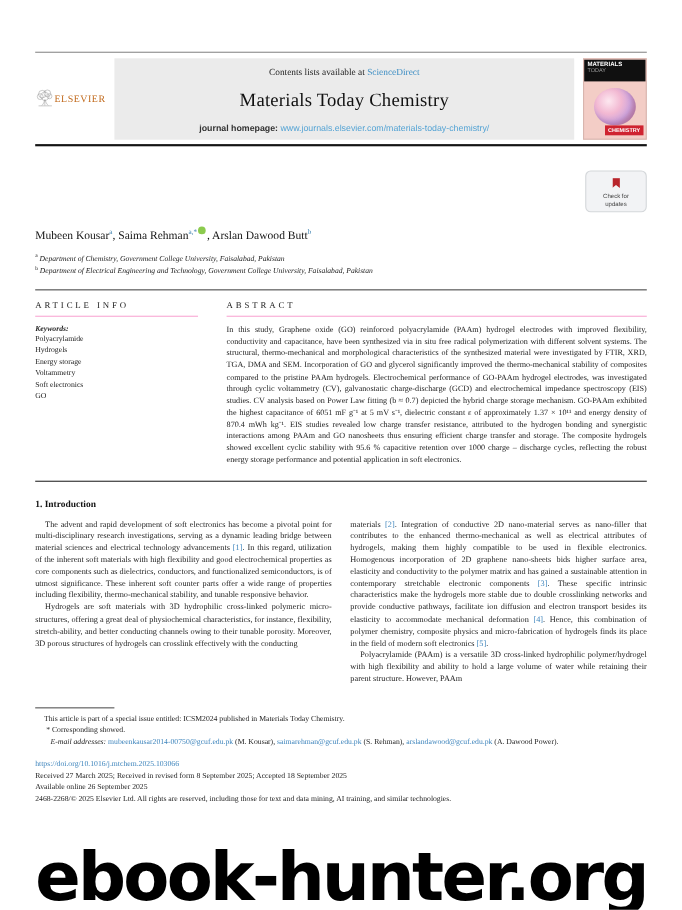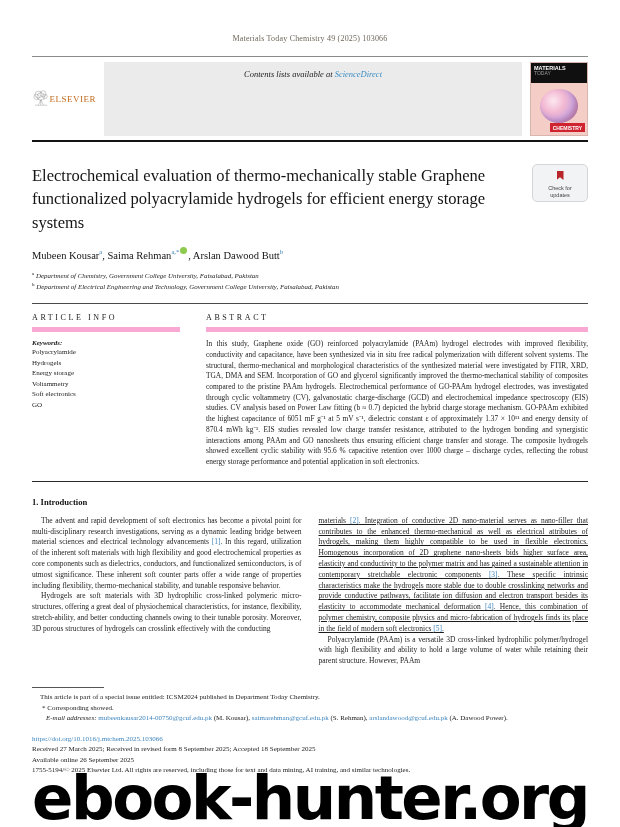--- a/index.html
+++ b/index.html
@@ -14,21 +14,21 @@
   .page { padding:34px 32px 0 32px; }
 
   
   .citation { text-align:center; font-size:8px; color:#6e6659; letter-spacing:.2px; }
 
   
   .band { margin-top:13px; border-top:1px solid #8a8a8a; border-bottom:2.5px solid #141414; padding:5px 0 4px 0; display:flex; align-items:stretch; }
   .logo-col { width:64px; display:flex; align-items:center; justify-content:flex-end; padding-bottom:2px; }
   .logo-col svg { display:block; }
   .elsevier-word { font-size:9px; letter-spacing:.5px; color:#c26b1e; font-family:"Liberation Serif",serif; margin-top:1px; }
-  .graybox { flex:1; background:#ebebeb; margin:0 8px; text-align:center; padding:7px 8px 6px 8px; display:flex; flex-direction:column; justify-content:space-between;font-style:italic; }
+  .graybox { flex:1; background:#ebebeb; margin:0 8px; text-align:center; padding:7px 8px 6px 8px; display:flex; flex-direction:column; justify-content:space-between; }
   .contents-line { font-size:8.5px; color:#222; }
   .contents-line .sd { color:#3d8ec4; }
   .journal-name { font-size:17px; color:#111; letter-spacing:.2px; }
   .homepage-line { font-size:8px; font-family:"Liberation Sans",sans-serif; font-weight:bold; color:#333; }
   .homepage-line .url { color:#54a3d4; font-weight:normal; }
   .cover { width:58px; height:74px; background:#f3cdc6; position:relative; border:1px solid #d8b5ae; overflow:hidden; }
   .cover-top { background:#101010; height:20px; padding:2px 3px; }
   .cover-brand1 { color:#fff; font-family:"Liberation Sans",sans-serif; font-weight:bold; font-size:5.5px; line-height:1.1; }
   .cover-brand2 { color:#9a9a9a; font-family:"Liberation Sans",sans-serif; font-size:5px; line-height:1.1; }
   .cover-sphere { width:38px; height:34px; border-radius:50%; margin:6px auto 0 auto;
@@ -50,53 +50,52 @@
   .orcid { display:inline-block; width:7px; height:7px; border-radius:50%; background:#8ccb4e; vertical-align:super; margin:0 1px; }
   .affils { margin-top:9px; font-size:6.9px; font-style:italic; color:#222; line-height:1.5; }
   .affils sup { font-size:5px; font-style:normal; }
 
   .rule-mid { margin-top:10px; border-top:1px solid #4a4a4a; }
 
   
   .info-grid { margin-top:9px; display:flex; gap:26px; }
   .info-left { width:148px; flex:none; }
   .info-right { flex:1; }
-  .sec-head { font-size:8px; letter-spacing:2.6px; color:#222; font-family:"Liberation Serif",serif; padding-bottom:5px; border-bottom:5px solid #f9a8d4; }
+  .sec-head { font-size:8px; letter-spacing:2.6px; color:#222; font-family:"Liberation Serif",serif; padding-bottom:5px; border-bottom:1px solid #f9a8d4; }
   .kw-label { margin-top:7px; font-size:7px; font-style:italic; color:#222;font-weight:bold; }
   .kw-item { font-size:7px; line-height:1.5; color:#222; }
   .abstract-text { margin-top:7px; font-size:7.4px; line-height:1.45; text-align:justify; color:#1c1c1c; }
 
   .rule-thick { margin-top:13px; border-top:1.5px solid #2a2a2a; }
 
   
   .intro-head { margin-top:15px; font-size:8.6px; font-weight:bold; color:#141414; }
   .cols { margin-top:9px; display:flex; gap:17px; }
   .col { flex:1; font-size:7.5px; line-height:1.44; text-align:justify; color:#1c1c1c; }
   .para { text-indent:9px; }
-  .para.noindent { text-indent:0;text-decoration:underline; }
+  .para.noindent { text-indent:0; }
   .reflink { color:#3d84bc; cursor:pointer; }
 
   
   .footnote { margin-top:20px; font-size:7px; line-height:1.5; color:#1c1c1c; }
   .fn-divider { width:72px; border-top:1px solid #555; margin-bottom:4px; }
   .fn-email-label { font-style:italic; }
   .email { color:#3d84bc; cursor:pointer; }
   .pub { margin-top:10px; font-size:7px; line-height:1.5; color:#1c1c1c; }
   .doi { color:#3d84bc; cursor:pointer; }
 
   
   .watermark { position:absolute; left:0; right:0; bottom:-6px; height:66px; overflow:hidden; text-align:center;
     font-family:"DejaVu Sans",sans-serif; font-weight:800; font-size:61px; letter-spacing:-2.5px; color:#000; line-height:1.0; white-space:nowrap; }
 </style>
 </head>
 <body>
 
 <div class="page">
 
-  <div class="citation">Materials Today Chemistry 49 (2025) 103066</div>
 
   <div class="band">
     <div class="logo-col">
       <svg width="46" height="44" viewBox="0 0 46 44">
         <g fill="none" stroke="#8a8a8a" stroke-width="1.1">
           <circle cx="17" cy="13" r="9"></circle>
           <circle cx="29" cy="11" r="8"></circle>
           <circle cx="23" cy="18" r="10"></circle>
           <circle cx="12" cy="19" r="7"></circle>
           <circle cx="34" cy="18" r="6"></circle>
@@ -106,34 +105,37 @@
           <path d="M8 41 L40 41"></path>
         </g>
       </svg>
       <div class="elsevier-word">ELSEVIER</div>
     </div>
 
     <div class="graybox">
       <div class="contents-line">
         <span>Contents lists available at </span><span class="sd">ScienceDirect</span>
       </div>
+      <div class="journal-name">Materials Today Chemistry</div>
+      <div class="homepage-line">
+        <span>journal homepage: </span><span class="url">www.journals.elsevier.com/materials-today-chemistry/</span>
+      </div>
     </div>
 
     <div class="cover">
       <div class="cover-top">
         <div class="cover-brand1">MATERIALS</div>
         <div class="cover-brand2">TODAY</div>
       </div>
       <div class="cover-sphere"></div>
       <div class="cover-badge">CHEMISTRY</div>
     </div>
   </div>
 
   <div class="title-row">
-    <h1 class="title" style="font-weight:normal;">Electrochemical evaluation of thermo-mechanically stable Graphene functionalized polyacrylamide hydrogels for efficient energy storage systems</h1>
     <div class="updates-badge">
       <div class="cross-circle">
           <div class="cross-book"></div>
         </div>
       <div class="updates-text">
         <div>Check for</div>
         <div>updates</div>
       </div>
     </div>
   </div>
@@ -176,29 +178,29 @@
       <div class="para">Hydrogels are soft materials with 3D hydrophilic cross-linked polymeric micro-structures, offering a great deal of physiochemical characteristics, for instance, flexibility, stretch-ability, and better conducting channels owing to their tunable porosity. Moreover, 3D porous structures of hydrogels can crosslink effectively with the conducting</div>
     </div>
     <div class="col">
       <div class="para noindent">materials <span class="reflink">[2]</span>. Integration of conductive 2D nano-material serves as nano-filler that contributes to the enhanced thermo-mechanical as well as electrical attributes of hydrogels, making them highly compatible to be used in flexible electronics. Homogenous incorporation of 2D graphene nano-sheets bids higher surface area, elasticity and conductivity to the polymer matrix and has gained a sustainable attention in contemporary stretchable electronic components <span class="reflink">[3]</span>. These specific intrinsic characteristics make the hydrogels more stable due to double crosslinking networks and provide conductive pathways, facilitate ion diffusion and electron transport besides its elasticity to accommodate mechanical deformation <span class="reflink">[4]</span>. Hence, this combination of polymer chemistry, composite physics and micro-fabrication of hydrogels finds its place in the field of modern soft electronics <span class="reflink">[5]</span>.</div>
       <div class="para">Polyacrylamide (PAAm) is a versatile 3D cross-linked hydrophilic polymer/hydrogel with high flexibility and ability to hold a large volume of water while retaining their parent structure. However, PAAm</div>
     </div>
   </div>
 
   <div class="footnote">
     <div class="fn-divider"></div>
-    <div style="text-indent:8px;">This article is part of a special issue entitled: ICSM2024 published in Department Today Chemistry.</div>
+    <div style="text-indent:8px;">This article is part of a special issue entitled: ICSM2024 published in Materials Today Chemistry.</div>
     <div style="text-indent:10px;">* Corresponding showed.</div>
     <div style="text-indent:14px;">
       <span class="fn-email-label">E-mail addresses: </span><span class="email">mubeenkausar2014-00750@gcuf.edu.pk</span><span> (M. Kousar), </span><span class="email">saimarehman@gcuf.edu.pk</span><span> (S. Rehman), </span><span class="email">arslandawood@gcuf.edu.pk</span><span> (A. Dawood Power).</span>
     </div>
   </div>
 
   <div class="pub">
     <div class="doi">https://doi.org/10.1016/j.mtchem.2025.103066</div>
     <div>Received 27 March 2025; Received in revised form 8 September 2025; Accepted 18 September 2025</div>
     <div>Available online 26 September 2025</div>
-    <div>1755-5194/© 2025 Elsevier Ltd. All rights are reserved, including those for text and data mining, AI training, and similar technologies.</div>
+    <div>2468-2268/© 2025 Elsevier Ltd. All rights are reserved, including those for text and data mining, AI training, and similar technologies.</div>
   </div>
 
 </div>
 
 <div class="watermark">ebook-hunter.org</div>
 
 </body></html>

